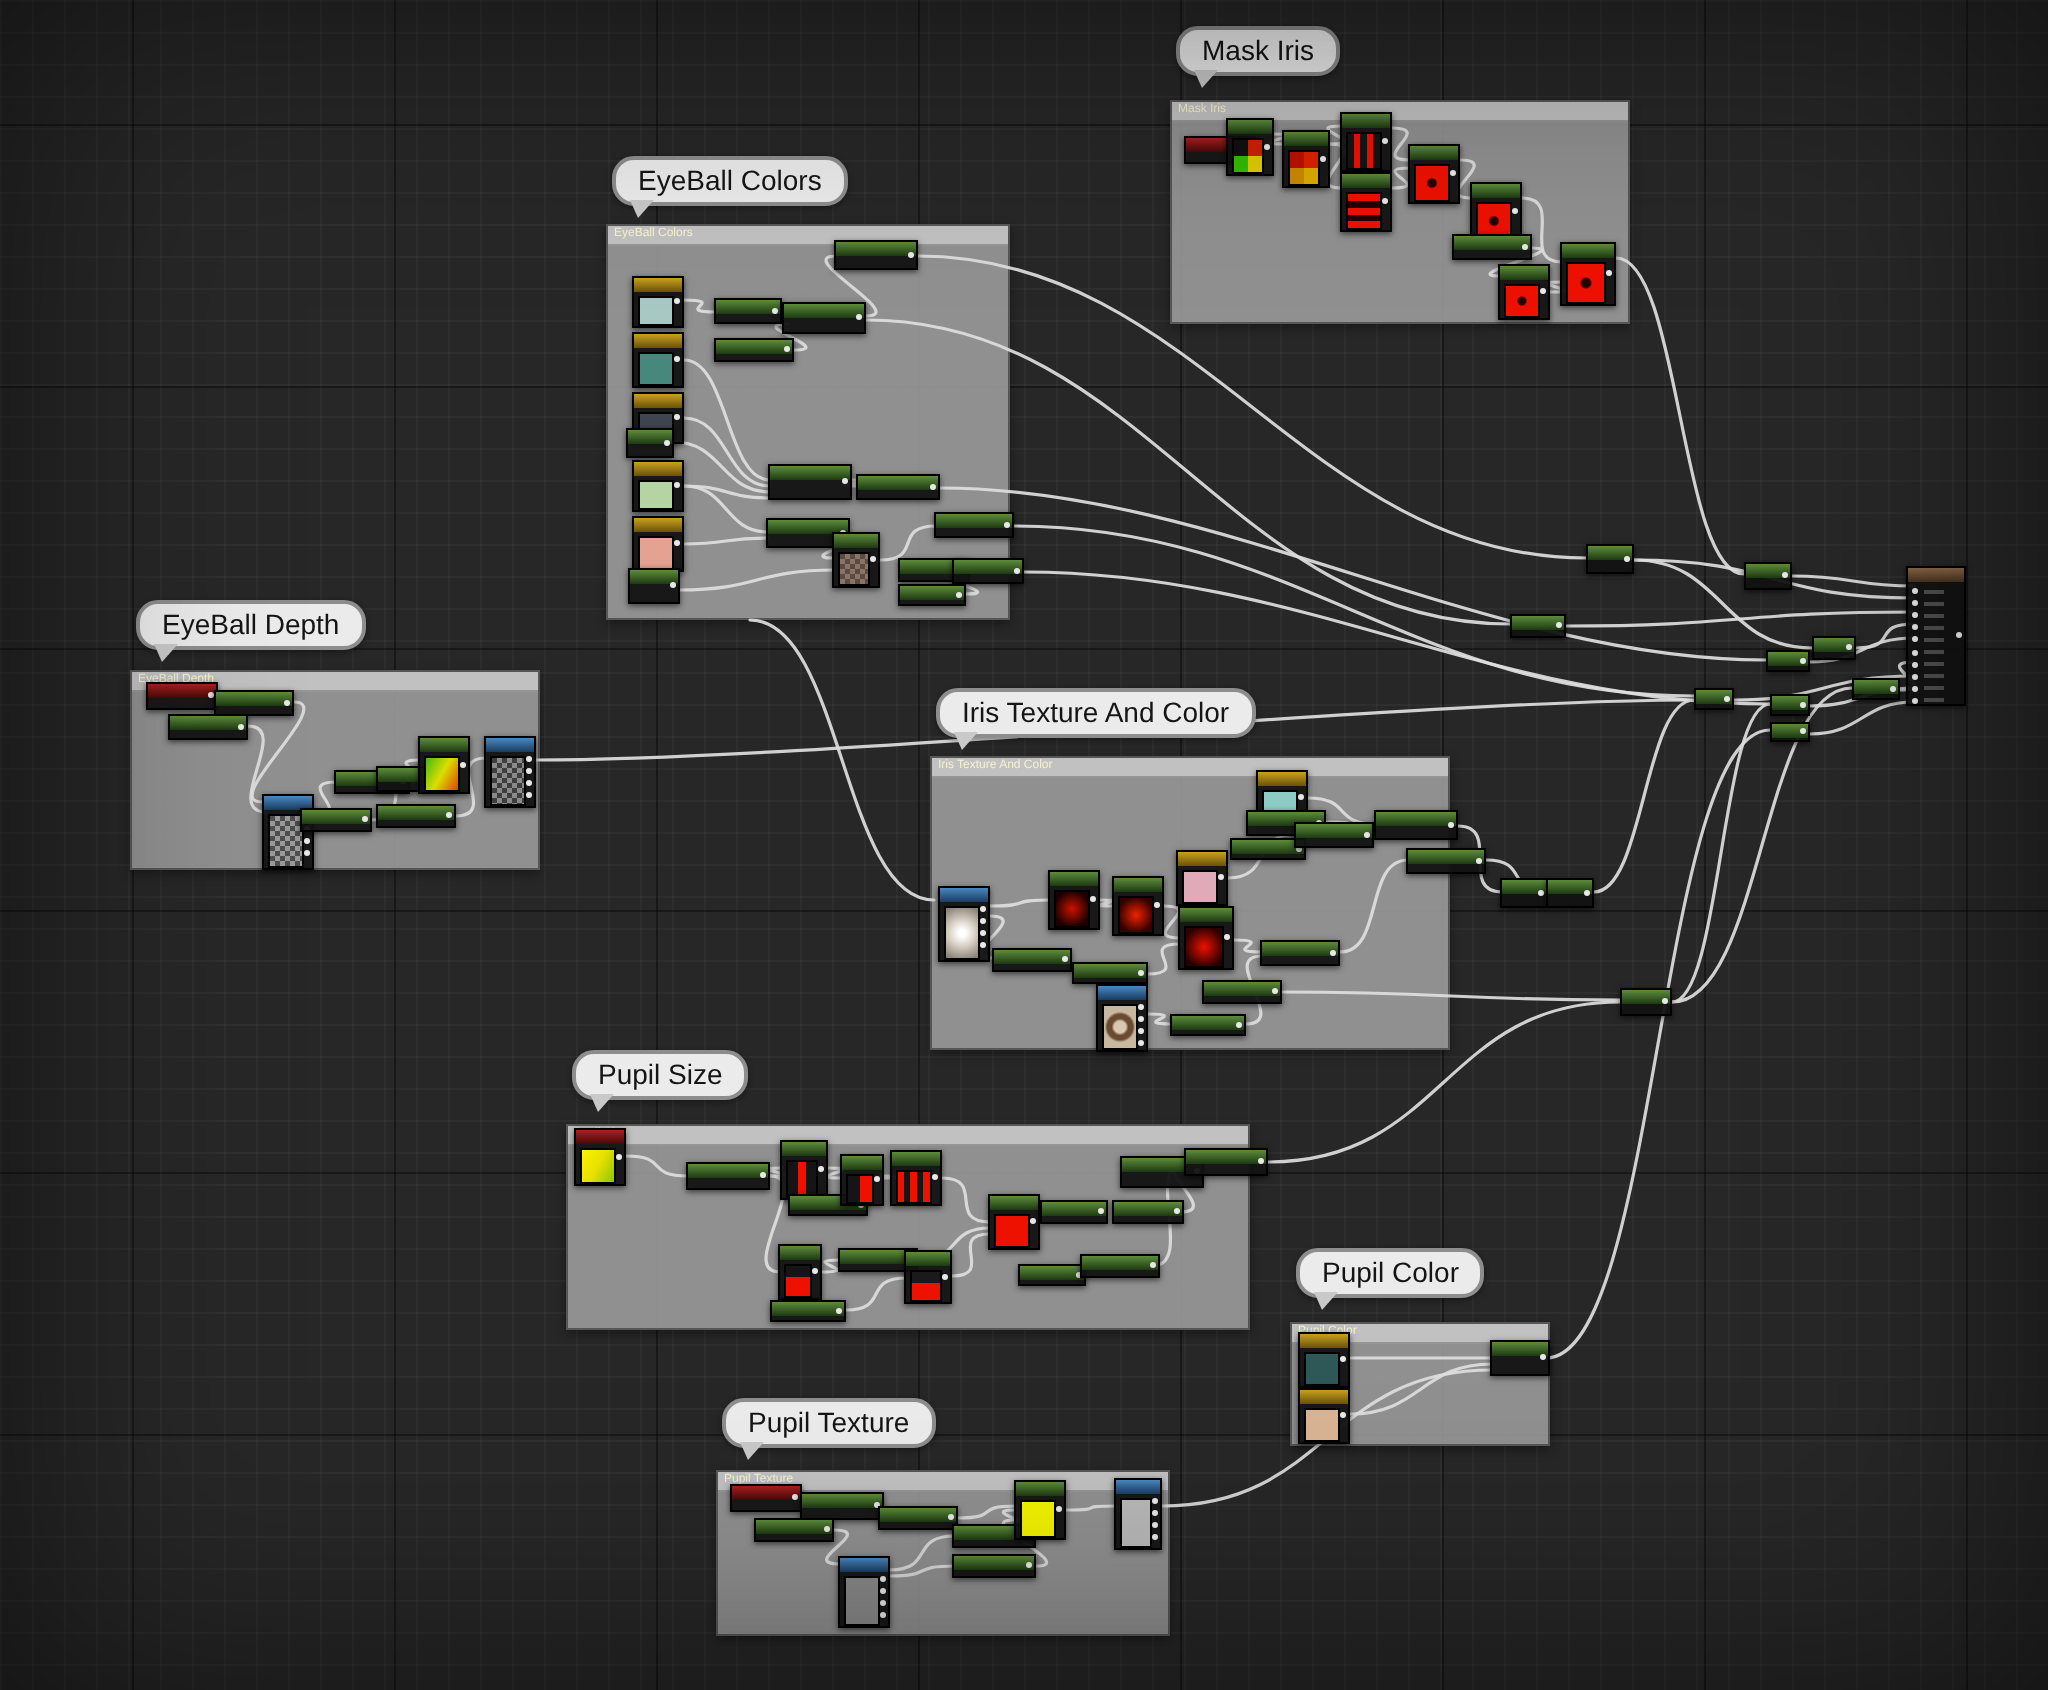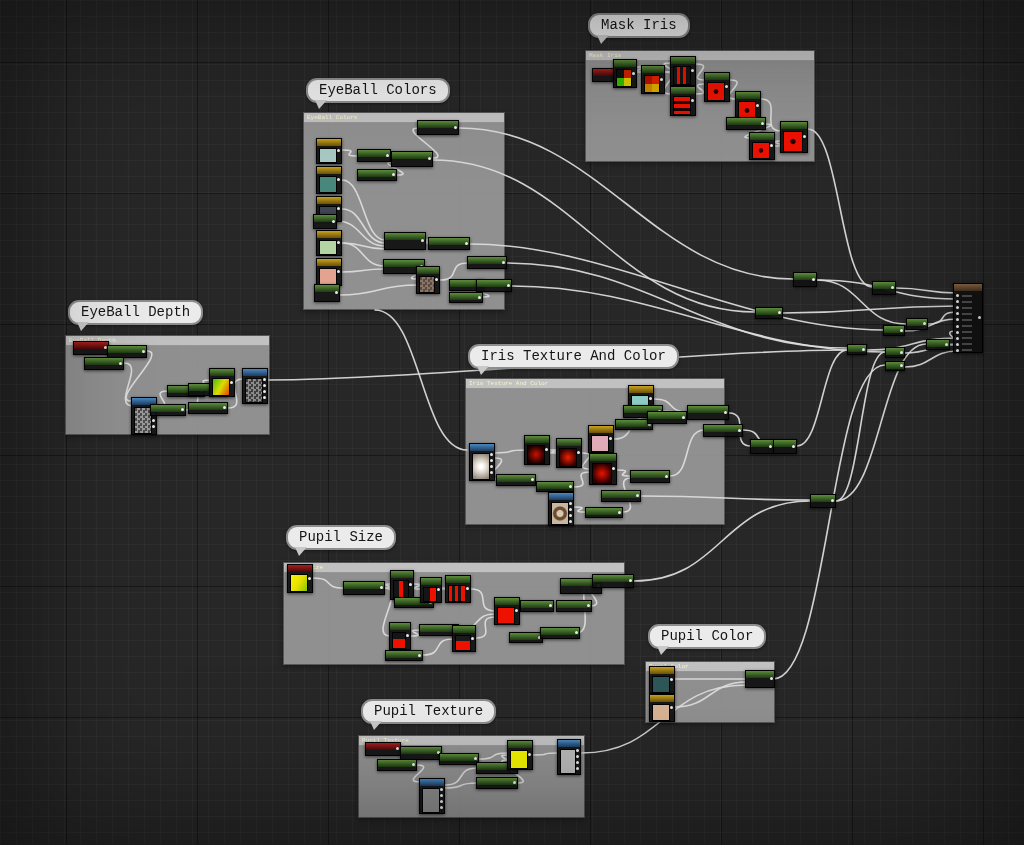--- a/index.html
+++ b/index.html
@@ -6,21 +6,21 @@
   .canvas{
     position:relative;width:1024px;height:845px;overflow:hidden;
     background-color:#272727;
     background-image:
       linear-gradient(rgba(0,0,0,.38) 1px,transparent 1px),
       linear-gradient(90deg,rgba(0,0,0,.38) 1px,transparent 1px),
       linear-gradient(rgba(255,255,255,.032) 1px,transparent 1px),
       linear-gradient(90deg,rgba(255,255,255,.032) 1px,transparent 1px);
     background-size:131px 131px,131px 131px,16px 16px,16px 16px;
     background-position:2px 62px,66px 0,0 0,0 0;
-    font-family:Liberation Mono, monospace;
+    font-family:Liberation Sans, sans-serif;
   }
   .canvas::after{content:'';position:absolute;inset:0;box-shadow:inset 0 0 150px rgba(0,0,0,.55);pointer-events:none;z-index:6;}
   .layer{position:absolute;inset:0;}
   #comments{z-index:1}
   #wires{z-index:2;pointer-events:none}
   #nodes{z-index:3}
   #bubbles{z-index:4}
   .comment{
     position:absolute;background:rgba(153,153,153,.92);
     border:1px solid rgba(80,80,80,.9);box-sizing:border-box;

